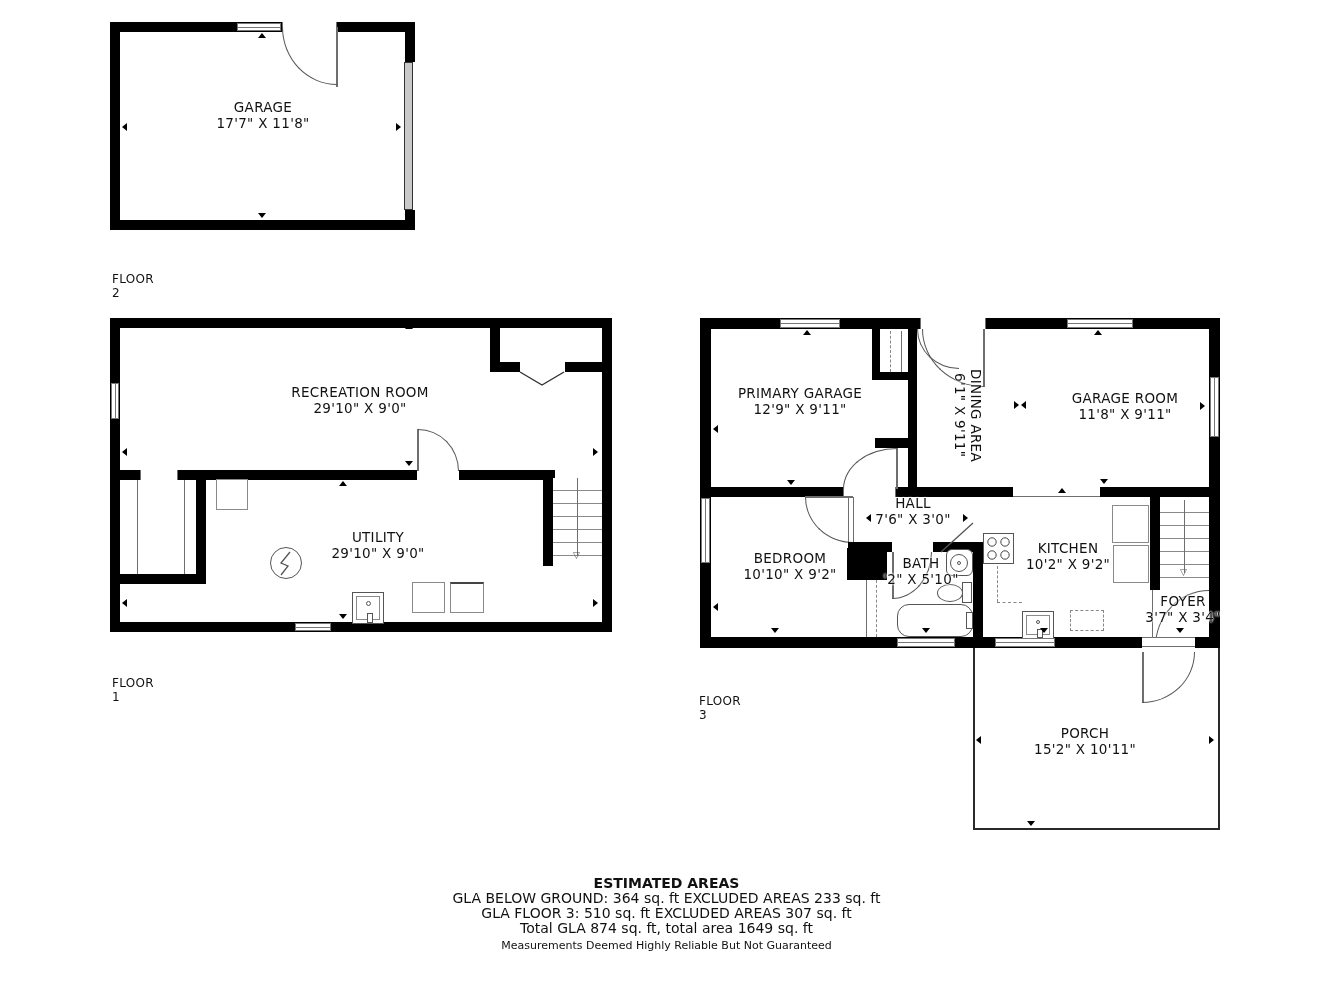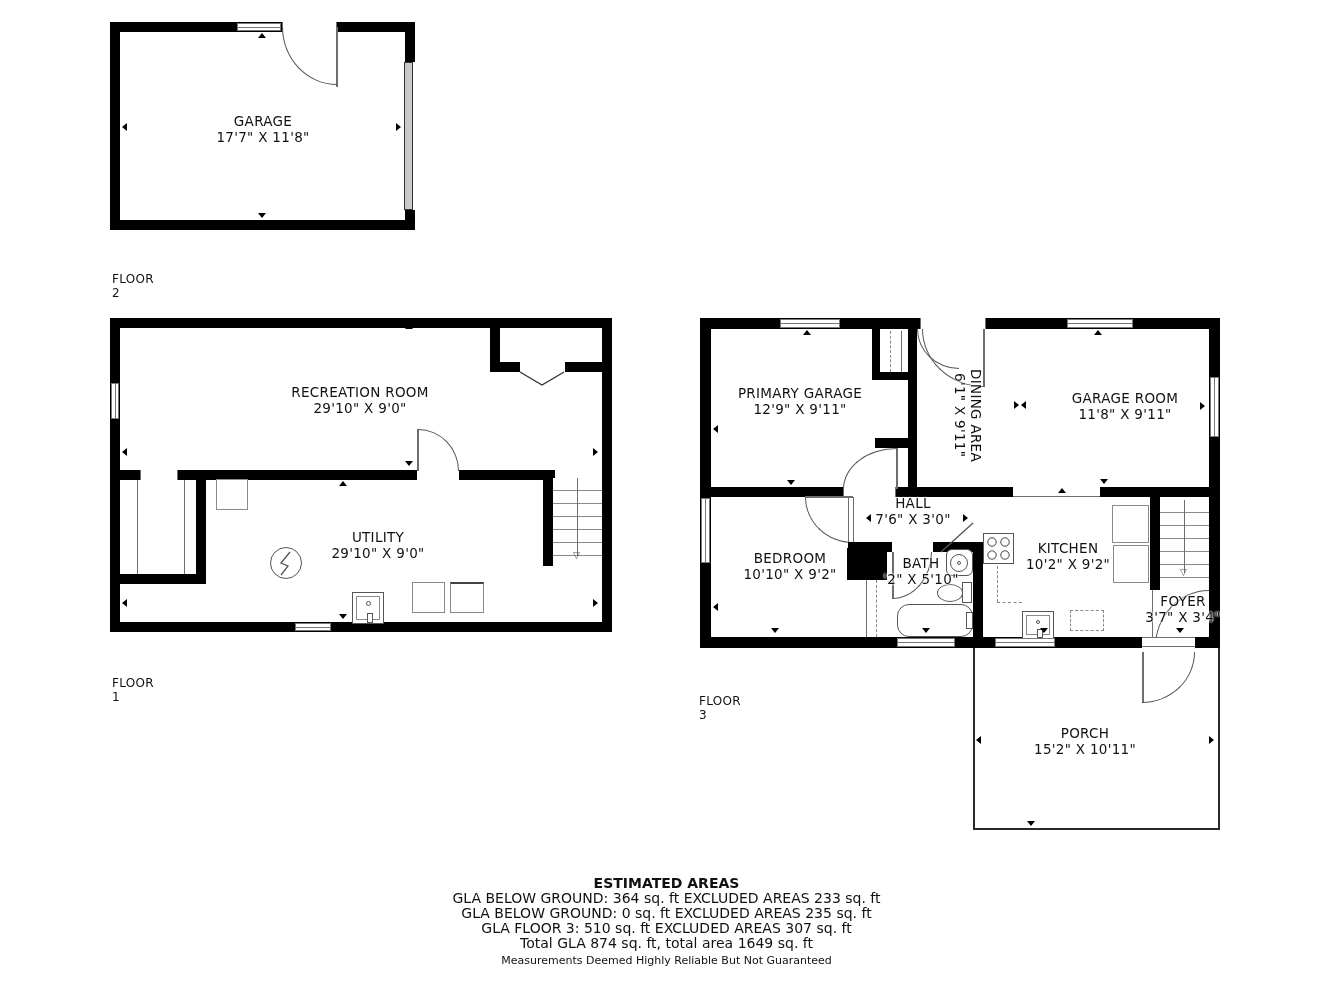--- a/index.html
+++ b/index.html
@@ -59,21 +59,21 @@
     <div class="t" style="left:282px;top:22px;width:1px;height:10px"></div>
     <div class="t" style="left:336px;top:22px;width:1px;height:10px"></div>
     <div class="t" style="left:336px;top:27px;width:1.5px;height:60px"></div>
     <div class="arc bl" style="left:282px;top:27px;width:55px;height:58px"></div>
     <div class="g" style="left:405px;top:62px;width:10px;height:148px"></div>
     <div class="abs" style="left:404px;top:62px;width:9px;height:148px;background:#c9c9c9;border:1px solid #333;box-sizing:border-box"></div>
     <div class="tick l" style="left:122px;top:123px"></div>
     <div class="tick r" style="left:396px;top:123px"></div>
     <div class="tick u" style="left:258px;top:33px"></div>
     <div class="tick d" style="left:258px;top:213px"></div>
-    <div class="lab" style="left:263px;top:114px">
+    <div class="lab" style="left:263px;top:100px">
       <div>GARAGE</div>
       <div>17'7" X 11'8"</div>
     </div>
     <div class="floorlab" style="left:112px;top:272px">FLOOR 2</div>
   </div>
 
   <div class="abs">
     <div class="w" style="left:110px;top:318px;width:502px;height:10px"></div>
     <div class="w" style="left:110px;top:622px;width:502px;height:10px"></div>
     <div class="w" style="left:110px;top:318px;width:10px;height:314px"></div>
@@ -296,19 +296,18 @@
     <div class="lab" style="left:1085px;top:726px">
       <div>PORCH</div>
       <div>15'2" X 10'11"</div>
     </div>
     <div class="floorlab" style="left:699px;top:694px">FLOOR 3</div>
   </div>
 
   <div class="summary">
     <div class="ttl">ESTIMATED AREAS</div>
     <div class="ln">GLA BELOW GROUND: 364 sq. ft EXCLUDED AREAS 233 sq. ft</div>
-    <div class="ln">GLA BELOW GROUND: 0 sq. ft EXCLUDED AREAS 235 sq. ft</div>
     <div class="ln">GLA FLOOR 3: 510 sq. ft EXCLUDED AREAS 307 sq. ft</div>
     <div class="ln">Total GLA 874 sq. ft, total area 1649 sq. ft</div>
     <div class="disc">Measurements Deemed Highly Reliable But Not Guaranteed</div>
   </div>
 
 </div>
 
 </body></html>

